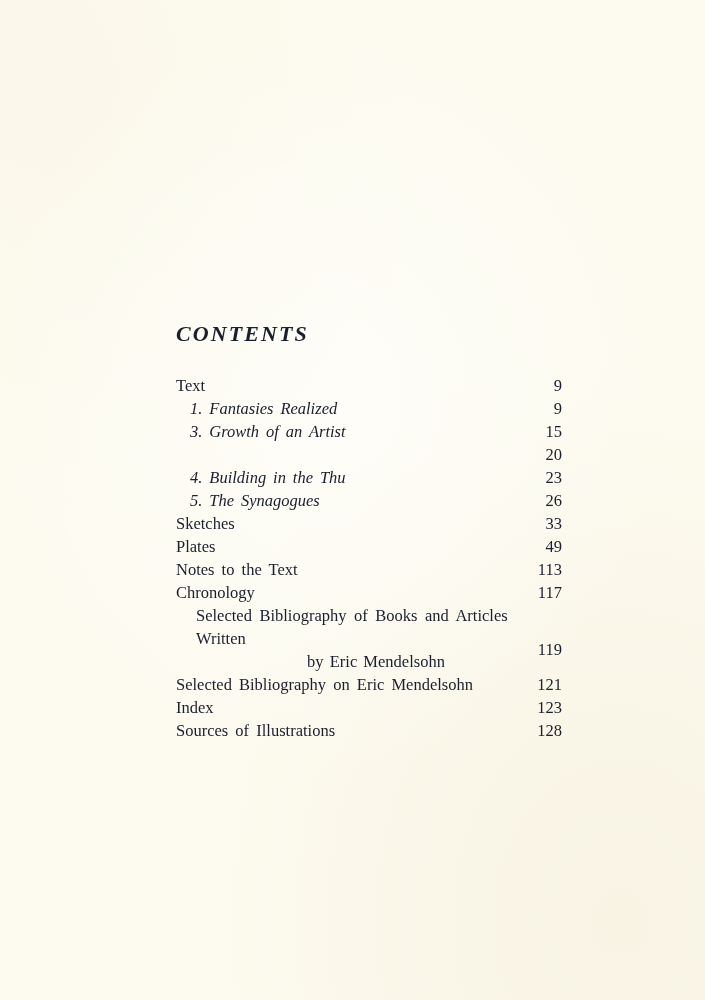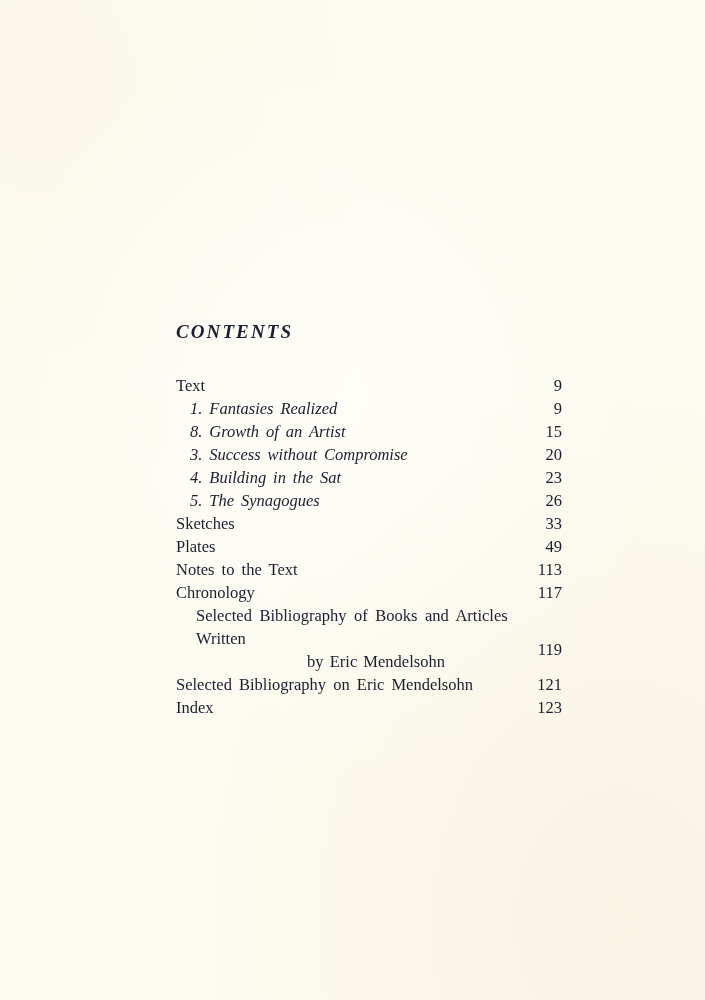--- a/index.html
+++ b/index.html
@@ -34,21 +34,21 @@
     top: 0;
     width: 386px;
   }
 
   .contents-heading {
     position: absolute;
     left: 0;
     top: 321px;
     font-style: italic;
     font-weight: bold;
-    font-size: 19px;
+    font-size: 22px;
     letter-spacing: 2.1px;
     white-space: nowrap;
   }
 
   .toc-list {
     position: absolute;
     left: 0;
     top: 374px;
     width: 386px;
   }
@@ -138,31 +138,30 @@
         <span class="label">Text</span>
         <span class="dots"></span>
         <span class="pageno">9</span>
       </div>
       <div class="toc-row sub">
         <span class="label">1. Fantasies Realized</span>
         <span class="dots"></span>
         <span class="pageno">9</span>
       </div>
       <div class="toc-row sub">
-        <span class="label">8. Growth of an Artist</span>
+        <span class="label">3. Growth of an Artist</span>
         <span class="dots"></span>
         <span class="pageno">15</span>
       </div>
       <div class="toc-row sub">
-        <span class="label">3. Success without Compromise</span>
         <span class="dots"></span>
         <span class="pageno">20</span>
       </div>
       <div class="toc-row sub">
-        <span class="label">4. Building in the Sat</span>
+        <span class="label">4. Building in the Thu</span>
         <span class="dots"></span>
         <span class="pageno">23</span>
       </div>
       <div class="toc-row sub">
         <span class="label">5. The Synagogues</span>
         <span class="dots"></span>
         <span class="pageno">26</span>
       </div>
       <div class="toc-row top">
         <span class="label">Sketches</span>
@@ -191,15 +190,20 @@
       <div class="toc-row top">
         <span class="label">Selected Bibliography on Eric Mendelsohn</span>
         <span class="dots"></span>
         <span class="pageno">121</span>
       </div>
       <div class="toc-row top">
         <span class="label">Index</span>
         <span class="dots"></span>
         <span class="pageno">123</span>
       </div>
+      <div class="toc-row top">
+        <span class="label">Sources of Illustrations</span>
+        <span class="dots"></span>
+        <span class="pageno">128</span>
+      </div>
     </div>
 
 </div>
 
 </body></html>

